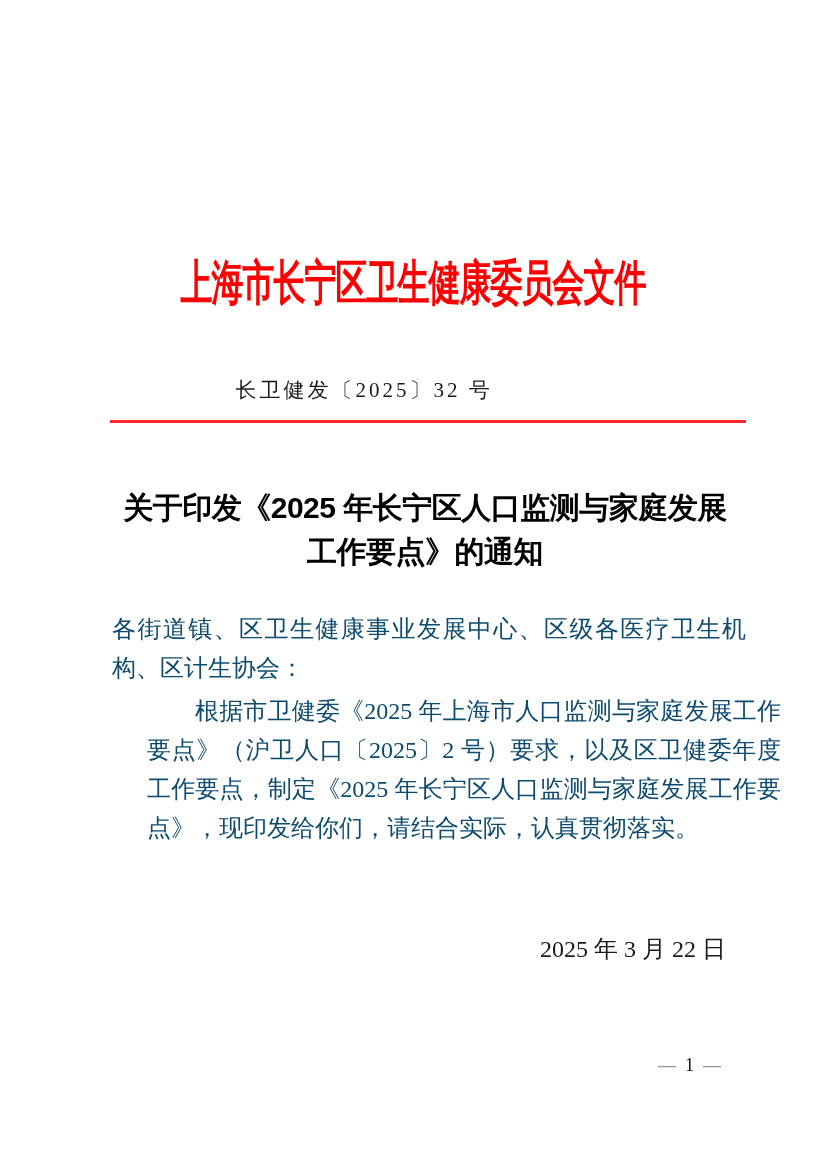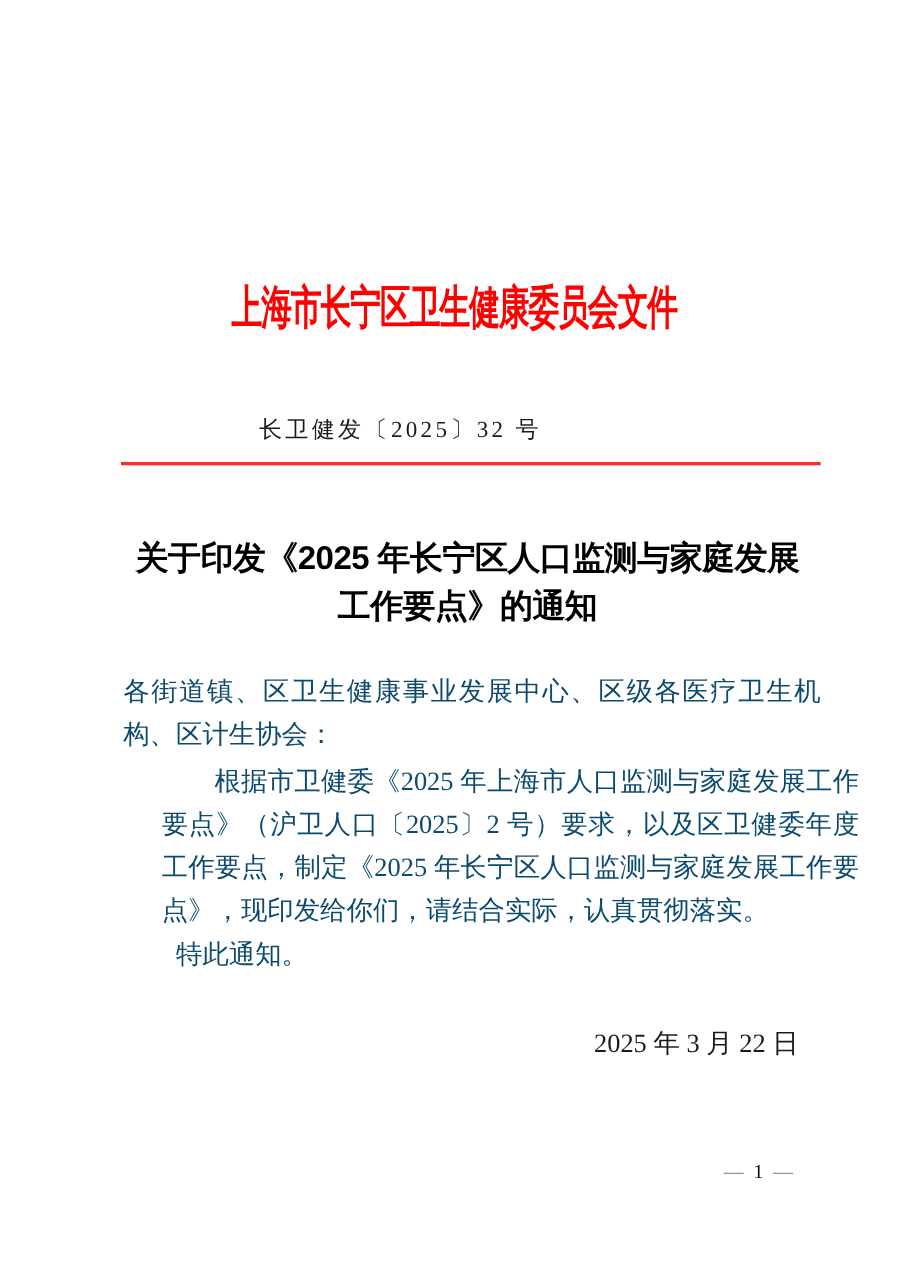--- a/index.html
+++ b/index.html
@@ -14,21 +14,21 @@
   }
   .agency-title {
     position: absolute;
     top: 252px;
     left: 0;
     width: 826px;
     text-align: center;
     color: #fe0000;
     font-family: "Liberation Serif", "DejaVu Serif", serif;
     font-weight: bold;
-    font-size: 28px;
+    font-size: 32px;
     line-height: 40px;
     letter-spacing: -1px;
     white-space: nowrap;
   }
   .agency-title .stretch {
     display: inline-block;
     transform: scaleY(1.5);
     transform-origin: center top;
   }
   .doc-number {
@@ -124,21 +124,20 @@
 
   <div class="main-title">
     <div>关于印发《2025 年长宁区人口监测与家庭发展</div>
     <div>工作要点》的通知</div>
   </div>
 
   <div class="body-block salutation">各街道镇、区卫生健康事业发展中心、区级各医疗卫生机构、区计生协会：</div>
 
   <div class="body-block paragraph">根据市卫健委《2025 年上海市人口监测与家庭发展工作要点》（沪卫人口〔2025〕2 号）要求，以及区卫健委年度工作要点，制定《2025 年长宁区人口监测与家庭发展工作要点》，现印发给你们，请结合实际，认真贯彻落实。</div>
 
-  <div class="body-block closing">特此通知。</div>
 
   <div class="signature-block">
     <div class="signature-date">2025 年 3 月 22 日</div>
   </div>
 
   <div class="footer-page">
     <span class="dash">—</span><span class="num">1</span><span class="dash">—</span>
   </div>
 
 </div>

